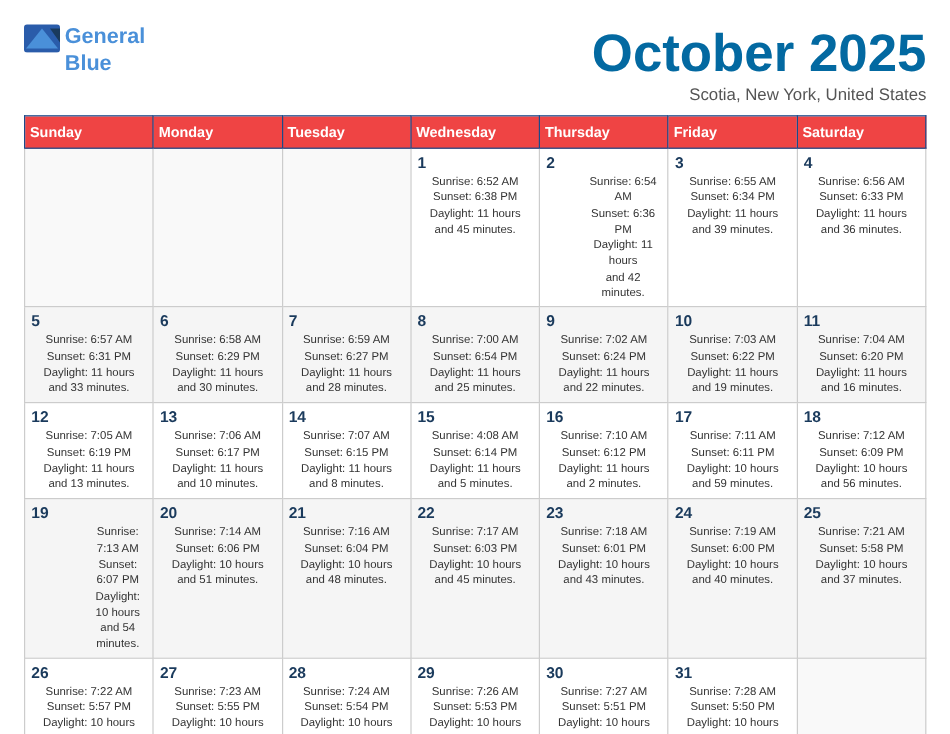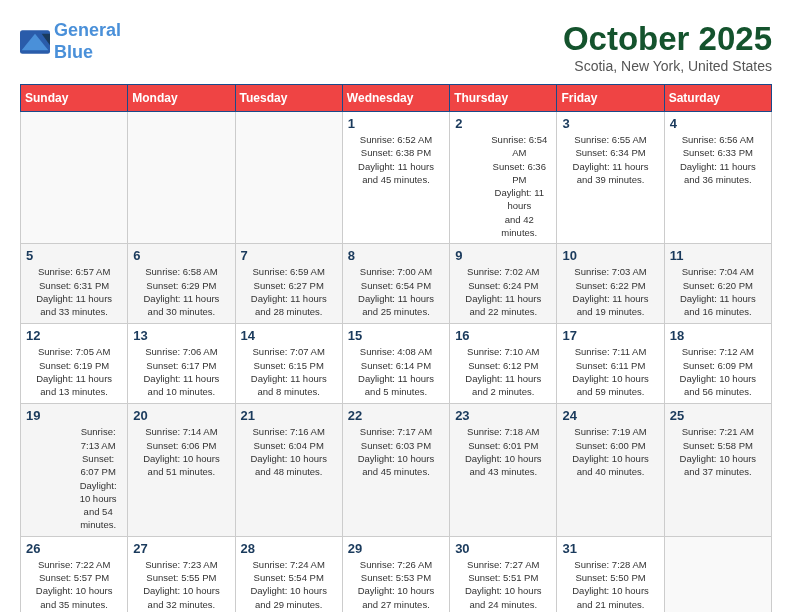--- a/index.html
+++ b/index.html
@@ -11,44 +11,43 @@
       padding: 20px;
     }
     .header {
       display: flex;
       justify-content: space-between;
       align-items: flex-start;
       margin-bottom: 10px;
     }
     .logo {
       display: flex;
-      align-items: center;
     }
     .logo-text {
       font-size: 18px;
       font-weight: bold;
       color: #1a3a5c;
       line-height: 1.2;
     }
     .logo-text span {
       color: #4a90d9;
     }
     .logo-icon {
       width: 30px;
       height: 24px;
       margin-right: 4px;
       position: relative;
     }
     .title-block {
       text-align: right;
     }
     .calendar-title {
-      font-size: 33px;
+      font-size: 44px;
       font-weight: bold;
-      color: #14532d;
+      color: #0369a1;
     }
     .calendar-subtitle {
       font-size: 14px;
       color: #555;
     }
     table {
       width: 100%;
       border-collapse: collapse;
       table-layout: fixed;
     }

